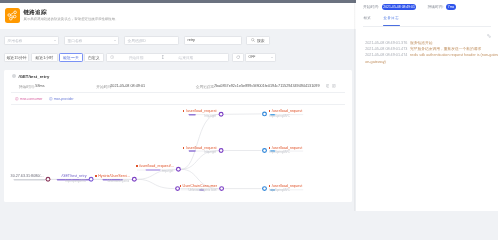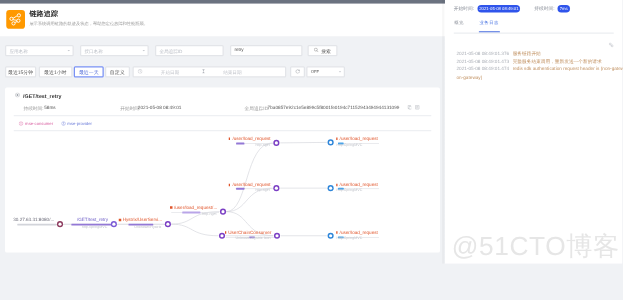--- a/index.html
+++ b/index.html
@@ -368,14 +368,13 @@
       </svg>
     </span>
     <div class="logs" id="loglist">
         <div class="logline"><span class="logts">2021-05-08 08:49:01.376</span><span class="logmsg" style="margin-left: 2.8px;">服务链路开始</span></div>
         <div class="logline"><span class="logts">2021-05-08 08:49:01.473</span><span class="logmsg" style="margin-left: 2.8px;">完整服务结束调用，重新发送一个新的请求</span></div>
         <div class="logline"><span class="logts">2021-05-08 08:49:01.474</span><span class="logmsg" style="margin-left: 2.8px;">redis sdk authentication request header is (non-gateway)</span></div>
         <div class="logline"><span class="logmsg">on-gateway)</span></div>
       </div>
   </div>
 
-  <div class="watermark">@51CTO博客</div>
 </div>
 
 </body></html>

